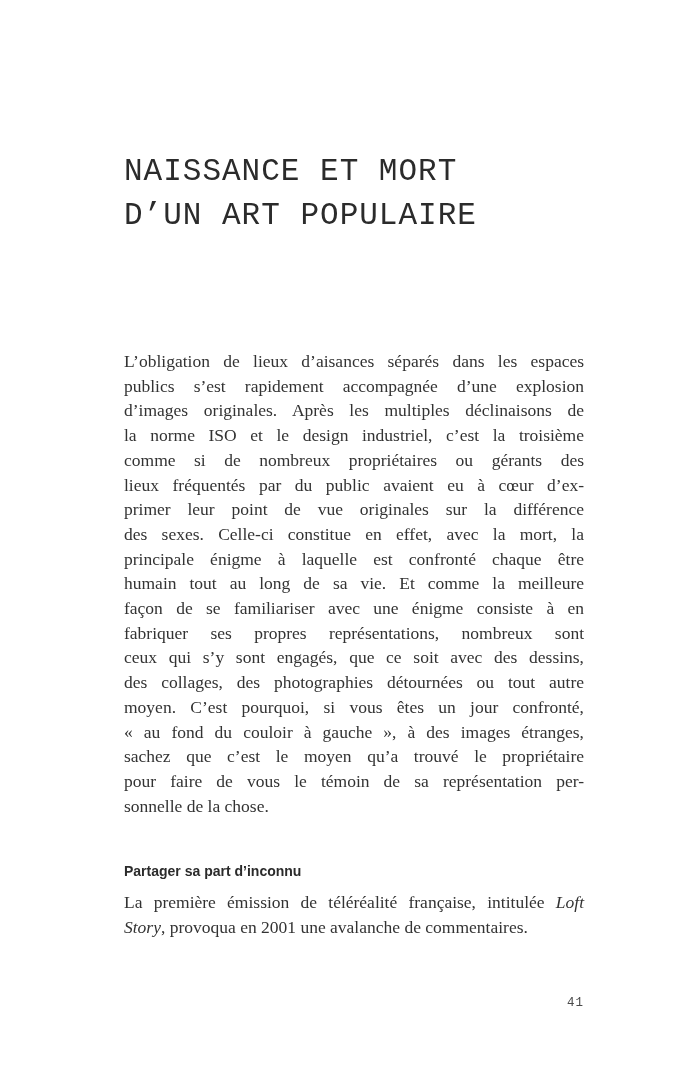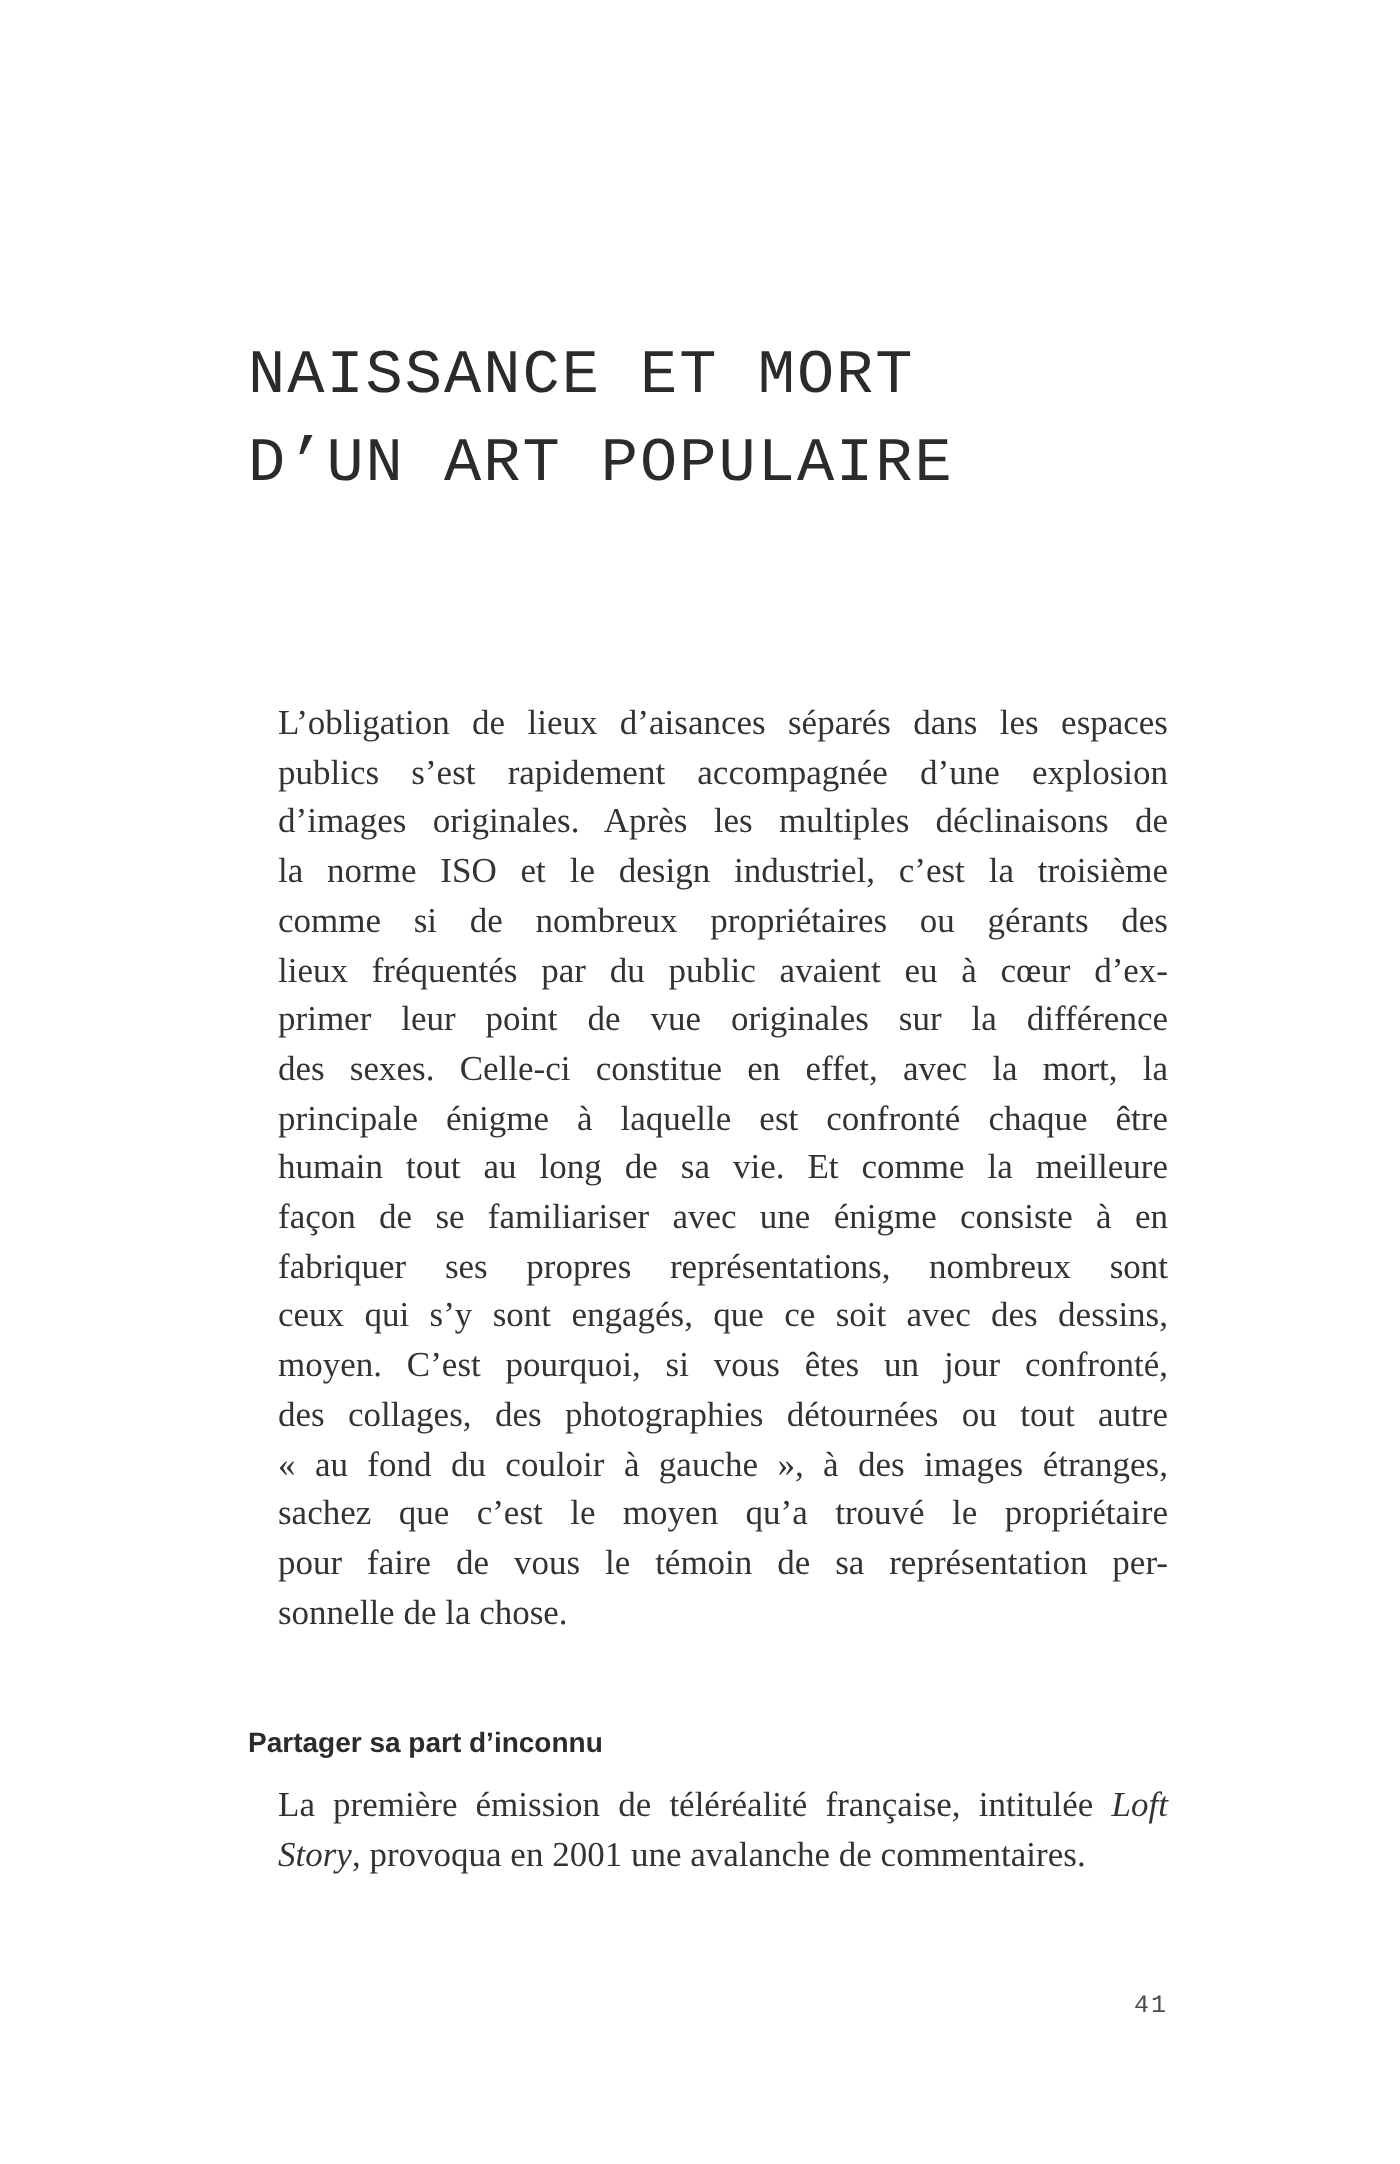--- a/index.html
+++ b/index.html
@@ -14,21 +14,21 @@
     position: relative;
     width: 700px;
     height: 1082px;
     margin: 0 auto;
     background: var(--background);
     overflow: hidden;
   }
   .chapter-title {
     position: absolute;
     left: 124px;
-    top: 167px;
+    top: 150px;
     font-family: "Liberation Mono", "DejaVu Sans Mono", monospace;
     font-size: 31px;
     line-height: 44px;
     letter-spacing: 1px;
     color: var(--title-text);
     font-weight: normal;
     white-space: nowrap;
   }
   .body-para {
     position: absolute;
@@ -37,21 +37,20 @@
     font-family: "Liberation Serif", "DejaVu Serif", serif;
     font-size: 17.5px;
     line-height: 24.7px;
     color: var(--body-text);
   }
   .para-1 { top: 349px; }
   .para-2 { top: 890px; }
   .line {
     text-align: justify;
     text-align-last: justify;
-    margin-left: 15px;
   }
   .line.last {
     text-align: justify;
     text-align-last: left;
   }
   .line em { font-style: italic; }
   .section-heading {
     position: absolute;
     left: 124px;
     top: 856px;
@@ -91,22 +90,22 @@
       <div class="line"><span>la norme ISO et le design industriel, c’est la troisième</span></div>
       <div class="line"><span>comme si de nombreux propriétaires ou gérants des</span></div>
       <div class="line"><span>lieux fréquentés par du public avaient eu à cœur d’ex-</span></div>
       <div class="line"><span>primer leur point de vue originales sur la différence</span></div>
       <div class="line"><span>des sexes. Celle-ci constitue en effet, avec la mort, la</span></div>
       <div class="line"><span>principale énigme à laquelle est confronté chaque être</span></div>
       <div class="line"><span>humain tout au long de sa vie. Et comme la meilleure</span></div>
       <div class="line"><span>façon de se familiariser avec une énigme consiste à en</span></div>
       <div class="line"><span>fabriquer ses propres représentations, nombreux sont</span></div>
       <div class="line"><span>ceux qui s’y sont engagés, que ce soit avec des dessins,</span></div>
+      <div class="line"><span>des collages, des photographies détournées ou tout autre</span></div>
       <div class="line"><span>moyen. C’est pourquoi, si vous êtes un jour confronté,</span></div>
-      <div class="line"><span>des collages, des photographies détournées ou tout autre</span></div>
       <div class="line"><span>«&nbsp;au fond du couloir à gauche&nbsp;», à des images étranges,</span></div>
       <div class="line"><span>sachez que c’est le moyen qu’a trouvé le propriétaire</span></div>
       <div class="line"><span>pour faire de vous le témoin de sa représentation per-</span></div>
       <div class="line last"><span>sonnelle de la chose.</span></div>
     </div>
 
   <h2 class="section-heading">Partager sa part d’inconnu</h2>
 
   <div class="body-para para-2">
       <div class="line"><span>La première émission de téléréalité française, intitulée </span><em>Loft</em></div>

